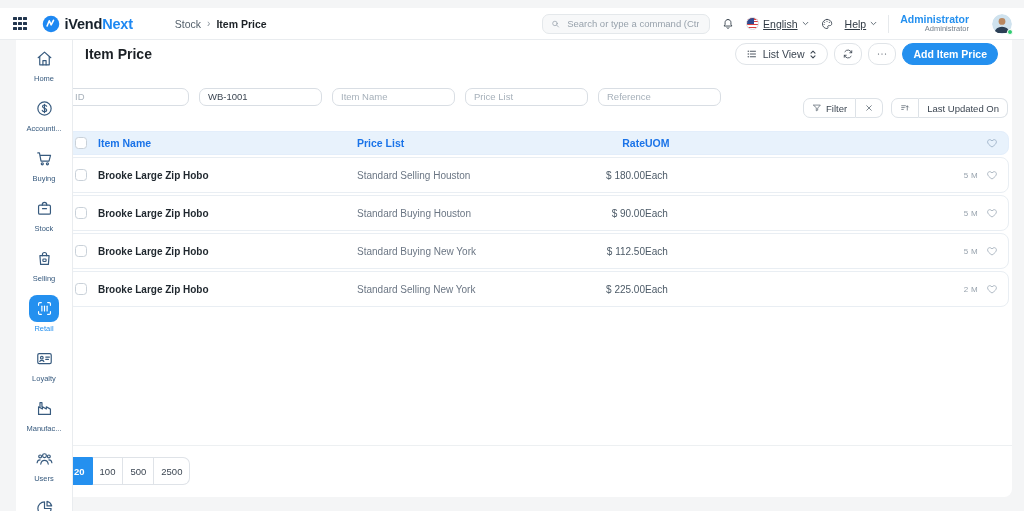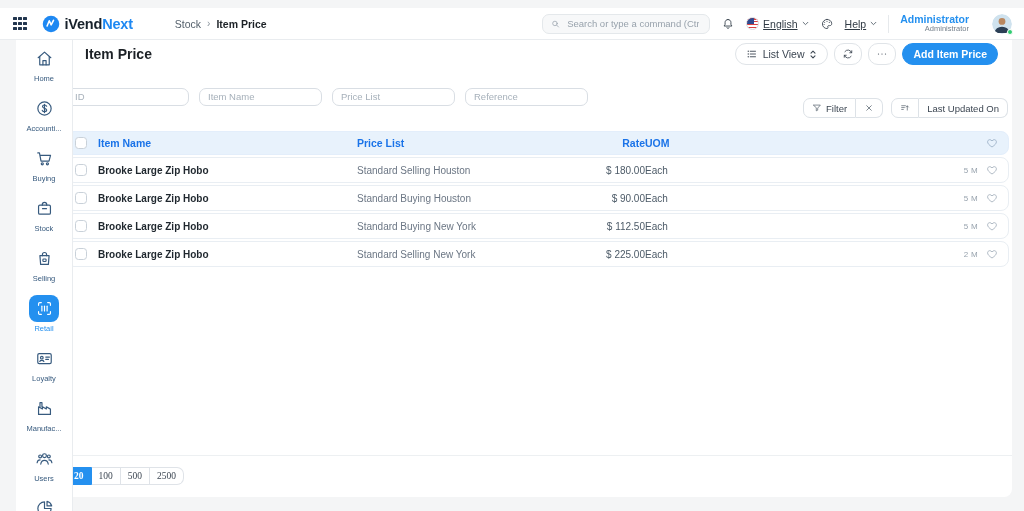--- a/index.html
+++ b/index.html
@@ -96,43 +96,43 @@
     background:#fff; padding:0 8px; font-size:9.5px; color:#3c4652; cursor:pointer; }
   .group .gbtn:first-child { border-radius:7px 0 0 7px; }
   .group .gbtn:last-child  { border-radius:0 7px 7px 0; }
   .group .gbtn + .gbtn { border-left:none; }
   .gbtn svg { width:10px; height:10px; color:#55616c; }
 
   
   .table-wrap { padding:5px 3px 0 9px; }
   .thead { height:24px; background:#e8f2fc; border:1px solid #e3eefb; border-radius:8px;
     display:flex; align-items:center; font-size:10.5px; font-weight:bold; color:#1a73e8; }
-  .trow { height:26px; background:#fff; border:1px solid #e9eef3; border-radius:8px; margin-top:2px;
+  .trow { height:36px; background:#fff; border:1px solid #e9eef3; border-radius:8px; margin-top:2px;
     display:flex; align-items:center; font-size:10px; cursor:pointer; }
   .c-check { flex:0 0 13px; margin-left:8px; display:flex; }
   .checkbox { width:12px; height:12px; border:1px solid #c9d1d9; border-radius:3.5px; background:#fff; cursor:pointer; }
   .c-name { flex:0 0 259px; margin-left:10px; font-weight:bold; color:#1f272e; }
   .thead .c-name { color:#1a73e8; }
   .c-pricelist { flex:0 0 188px; color:#6b7684; }
   .thead .c-pricelist { color:#1a73e8; }
   .c-rate { flex:0 0 100px; text-align:right; color:#4c5a67; }
   .thead .c-rate { color:#1a73e8; }
   .c-uom { flex:0 0 60px; color:#4c5a67; }
   .thead .c-uom { color:#1a73e8; }
   .c-fill { flex:1; }
   .c-meta { display:flex; align-items:center; gap:8px; margin-right:10px; }
   .row-time { font-size:8px; color:#97a2ad; letter-spacing:0.3px; white-space:nowrap;margin-left:46px; }
   .heart svg { width:12px; height:12px; color:#a9b4bf; }
   .thead .heart svg { color:#9fb3c8; }
 
   .spacer { flex:1; }
   .pagination-row { border-top:1px solid #edf0f2; padding:11px 9px 12px; display:flex; align-items:center; }
-  .pbtn { min-width:24px; height:18px; padding:0 7px; display:inline-flex; align-items:center; justify-content:center;
+  .pbtn { min-width:24px; height:28px; padding:0 7px; display:inline-flex; align-items:center; justify-content:center;
     border:1px solid #dfe3e8; background:#fff; font-size:9.5px; color:#3c4652; cursor:pointer;
-    font-family:Liberation Serif, serif; }
+    font-family:Liberation Sans, sans-serif; }
   .pbtn + .pbtn { border-left:none; }
   .pbtn:first-child { border-radius:7px 0 0 7px; }
   .pbtn:last-child { border-radius:0 7px 7px 0; }
   .pbtn.active { background:#2490ef; border-color:#2490ef; color:#fff; font-weight:bold; }
 </style>
 </head>
 <body>
 
 <header class="navbar">
   <span class="grid-icon">
@@ -370,20 +370,21 @@
               <circle cx="12" cy="12" r="1.2" fill="currentColor"></circle>
               <circle cx="19" cy="12" r="1.2" fill="currentColor"></circle>
             </svg>
         </button>
         <button class="btn btn-primary">Add Item Price</button>
       </span>
     </div>
 
     <div class="filter-row">
       <input class="f-input" placeholder="ID" style="">
+      <input class="f-input" value="WB-1001" style="">
       <input class="f-input" placeholder="Item Name" style="">
       <input class="f-input" placeholder="Price List" style="">
       <input class="f-input" placeholder="Reference" style="">
       <span class="filter-actions">
         <span class="group">
           <button class="gbtn">
             <svg viewBox="0 0 24 24" fill="none" stroke="currentColor" stroke-width="1.7" stroke-linecap="round" stroke-linejoin="round">
                 <path d="M4 5h16l-6.3 7.2v5l-3.4 1.6v-6.6z"></path>
               </svg>
             <span>Filter</span>

